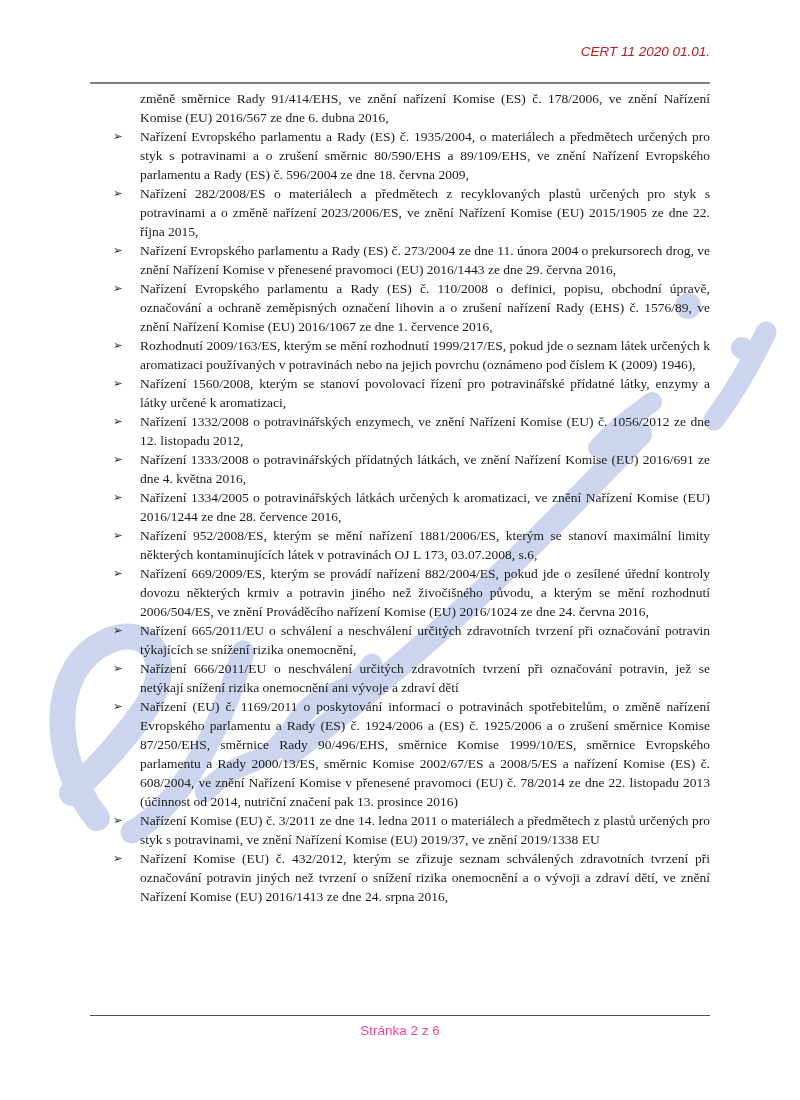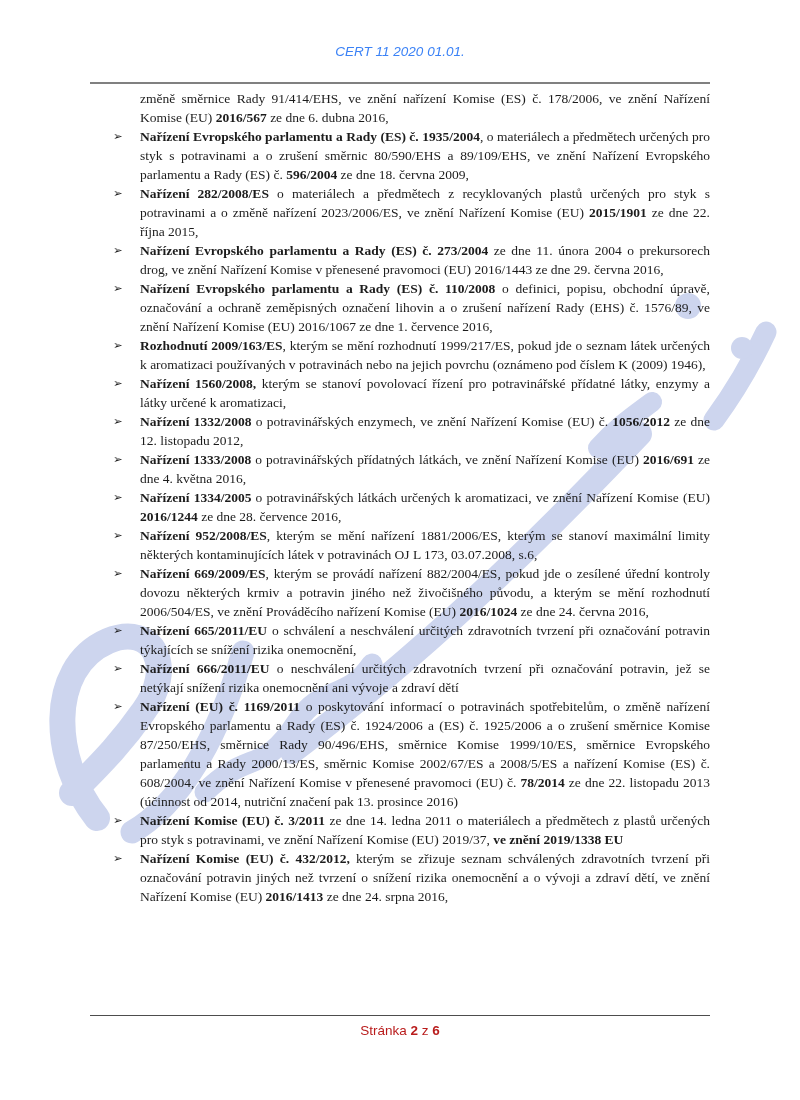--- a/index.html
+++ b/index.html
@@ -23,25 +23,25 @@
     width: 800px; height: 1100px;
     z-index: 0;
     pointer-events: none;
   }
 
   .page-header {
     position: absolute;
     top: 44px;
     left: 90px;
     width: 620px;
-    text-align: center;
+    text-align: right;
     font-family: "Liberation Sans", sans-serif;
     font-style: italic;
     font-size: 13.5px;
-    color: #3b82f6;
+    color: #b91c1c;
     z-index: 1;
   }
   .header-rule {
     position: absolute;
     top: 82px;
     left: 90px;
     width: 620px;
     border-top: 2px solid #808080;
     z-index: 1;
   }
@@ -60,39 +60,39 @@
     position: relative;
   }
   .item .bullet {
     position: absolute;
     left: -27px;
     top: 0px;
     font-family: "DejaVu Sans", sans-serif;
     font-size: 11.5px;
     color: #1c1c1c;
   }
-  .bold { font-weight: bold; }
+  .bold { font-weight: normal; }
 
   .footer-rule {
     position: absolute;
     top: 1015px;
     left: 90px;
     width: 620px;
     border-top: 1px solid #4d4d4d;
     z-index: 1;
   }
   .page-footer {
     position: absolute;
     top: 1023px;
     left: 0;
     width: 800px;
     text-align: center;
     font-family: "Liberation Sans", sans-serif;
     font-size: 13.5px;
-    color: #b91c1c;
+    color: #ec4899;
     z-index: 1;
   }
   .page-footer .sp { white-space: pre; }
 </style>
 </head>
 <body>
 
 <div class="watermark">
   <svg width="800" height="1100" viewBox="0 0 800 1100" xmlns="http://www.w3.org/2000/svg">
     <g fill="none" stroke="#cdd5ee" stroke-linecap="round">
@@ -109,21 +109,21 @@
 </div>
 
 <div class="page-header">
   <span>CERT 11 2020 01.01.</span>
 </div>
 <div class="header-rule"></div>
 
 <div class="content">
     <div class="item"><span>změně směrnice Rady 91/414/EHS, ve znění nařízení Komise (ES) č. 178/2006, ve znění Nařízení Komise (EU) </span><span class="bold">2016/567</span><span> ze dne 6. dubna 2016,</span></div>
     <div class="item"><span class="bullet">➢</span><span class="bold">Nařízení Evropského parlamentu a Rady (ES) č. 1935/2004</span><span>, o materiálech a předmětech určených pro styk s potravinami a o zrušení směrnic 80/590/EHS a 89/109/EHS, ve znění Nařízení Evropského parlamentu a Rady (ES) č. </span><span class="bold">596/2004</span><span> ze dne 18. června 2009,</span></div>
-    <div class="item"><span class="bullet">➢</span><span class="bold">Nařízení 282/2008/ES</span><span> o materiálech a předmětech z recyklovaných plastů určených pro styk s potravinami a o změně nařízení 2023/2006/ES, ve znění Nařízení Komise (EU) </span><span class="bold">2015/1901</span><span> ze dne 22. října 2015,</span></div>
+    <div class="item"><span class="bullet">➢</span><span class="bold">Nařízení 282/2008/ES</span><span> o materiálech a předmětech z recyklovaných plastů určených pro styk s potravinami a o změně nařízení 2023/2006/ES, ve znění Nařízení Komise (EU) </span><span class="bold">2015/1905</span><span> ze dne 22. října 2015,</span></div>
     <div class="item"><span class="bullet">➢</span><span class="bold">Nařízení Evropského parlamentu a Rady (ES) č. 273/2004</span><span> ze dne 11. února 2004 o prekursorech drog, ve znění Nařízení Komise v přenesené pravomoci (EU) 2016/1443 ze dne 29. června 2016,</span></div>
     <div class="item"><span class="bullet">➢</span><span class="bold">Nařízení Evropského parlamentu a Rady (ES) č. 110/2008</span><span> o definici, popisu, obchodní úpravě, označování a ochraně zeměpisných označení lihovin a o zrušení nařízení Rady (EHS) č. 1576/89, ve znění Nařízení Komise (EU) 2016/1067 ze dne 1. července 2016,</span></div>
     <div class="item"><span class="bullet">➢</span><span class="bold">Rozhodnutí 2009/163/ES</span><span>, kterým se mění rozhodnutí 1999/217/ES, pokud jde o seznam látek určených k aromatizaci používaných v potravinách nebo na jejich povrchu (oznámeno pod číslem K (2009) 1946),</span></div>
     <div class="item"><span class="bullet">➢</span><span class="bold">Nařízení 1560/2008,</span><span> kterým se stanoví povolovací řízení pro potravinářské přídatné látky, enzymy a látky určené k aromatizaci,</span></div>
     <div class="item"><span class="bullet">➢</span><span class="bold">Nařízení 1332/2008</span><span> o potravinářských enzymech, ve znění Nařízení Komise (EU) č. </span><span class="bold">1056/2012</span><span> ze dne 12. listopadu 2012,</span></div>
     <div class="item"><span class="bullet">➢</span><span class="bold">Nařízení 1333/2008</span><span> o potravinářských přídatných látkách, ve znění Nařízení Komise (EU) </span><span class="bold">2016/691</span><span> ze dne 4. května 2016,</span></div>
     <div class="item"><span class="bullet">➢</span><span class="bold">Nařízení 1334/2005</span><span> o potravinářských látkách určených k aromatizaci, ve znění Nařízení Komise (EU) </span><span class="bold">2016/1244</span><span> ze dne 28. července 2016,</span></div>
     <div class="item"><span class="bullet">➢</span><span class="bold">Nařízení 952/2008/ES</span><span>, kterým se mění nařízení 1881/2006/ES, kterým se stanoví maximální limity některých kontaminujících látek v potravinách OJ L 173, 03.07.2008, s.6,</span></div>
     <div class="item"><span class="bullet">➢</span><span class="bold">Nařízení 669/2009/ES</span><span>, kterým se provádí nařízení 882/2004/ES, pokud jde o zesílené úřední kontroly dovozu některých krmiv a potravin jiného než živočišného původu, a kterým se mění rozhodnutí 2006/504/ES, ve znění Prováděcího nařízení Komise (EU) </span><span class="bold">2016/1024</span><span> ze dne 24. června 2016,</span></div>
     <div class="item"><span class="bullet">➢</span><span class="bold">Nařízení 665/2011/EU</span><span> o schválení a neschválení určitých zdravotních tvrzení při označování potravin týkajících se snížení rizika onemocnění,</span></div>

